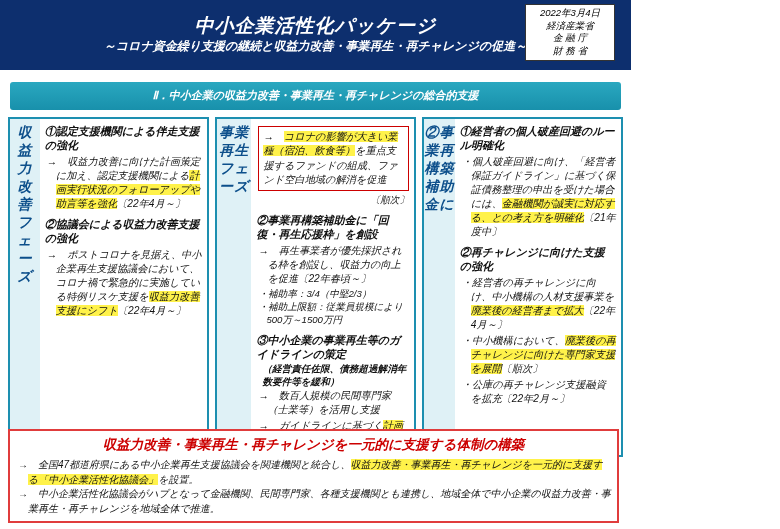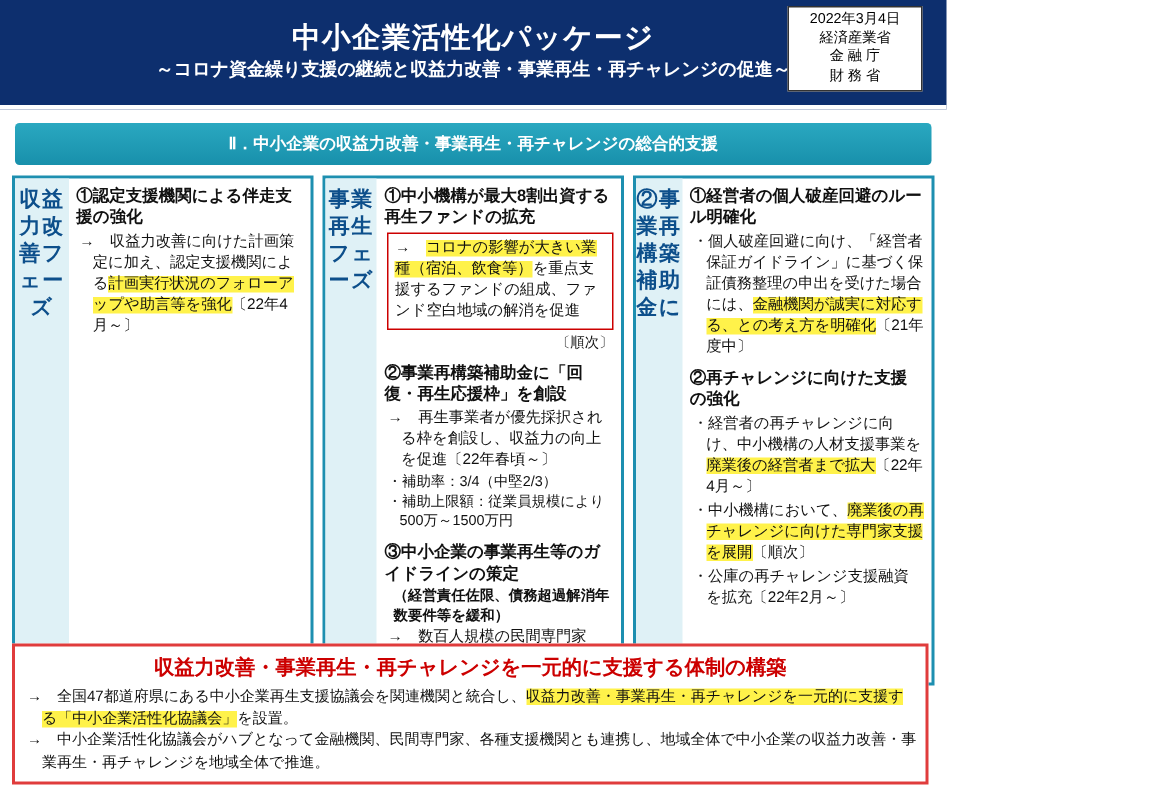--- a/index.html
+++ b/index.html
@@ -3,21 +3,21 @@
 <meta charset="utf-8">
 <style>
   html,body{margin:0;padding:0;}
   body{
     width:780px;height:529px;
     background:#ffffff;
     font-family:"Liberation Sans", sans-serif;
     color:#111;
     overflow:hidden;
   }
-  .page{position:relative;width:631px;height:529px;box-sizing:border-box;}
+  .page{position:relative;width:631px;height:529px;box-sizing:border-box;font-style:italic;}
 
   
   .header{
     position:relative;
     height:70px;
     background:#0d2f6e;
     color:#ffffff;
     display:flex;align-items:center;justify-content:center;flex-direction:column;
     border-bottom:3px solid #ffffff;
   }
@@ -164,30 +164,35 @@
       <div class="col-head">収益力改善フェーズ</div>
       <div class="col-body">
 
         <div class="item">
           <div class="item-title">①認定支援機関による伴走支援の強化</div>
           <div class="sub">
             →　<span>収益力改善に向けた計画策定に加え、認定支援機関による</span><span class="hl-y">計画実行状況のフォローアップや助言等を強化</span><span>〔22年4月～〕</span>
           </div>
         </div>
 
+        <div class="item">
+          <div class="item-title">②協議会による収益力改善支援の強化</div>
+          <div class="sub">
+            →　<span>ポストコロナを見据え、中小企業再生支援協議会において、コロナ禍で緊急的に実施している特例リスケ支援を</span><span class="hl-y">収益力改善支援にシフト</span><span>〔22年4月～〕</span>
+          </div>
+        </div>
 
       </div>
     </div>
 
     <div class="col">
       <div class="col-head">事業再生フェーズ</div>
       <div class="col-body">
 
         <div class="item">
-          <div class="item-title">①中小機構が最大8割出資する再生ファンドの拡充</div>
           <div class="redbox">
             →　<span class="hl-y">コロナの影響が大きい業種（宿泊、飲食等）</span><span>を重点支援するファンドの組成、ファンド空白地域の解消を促進</span>
           </div>
           <div class="rightnote">〔順次〕</div>
         </div>
 
         <div class="item">
           <div class="item-title">②事業再構築補助金に「回復・再生応援枠」を創設</div>
           <div class="sub">
             →　<span>再生事業者が優先採択される枠を創設し、収益力の向上を促進〔22年春頃～〕</span>

